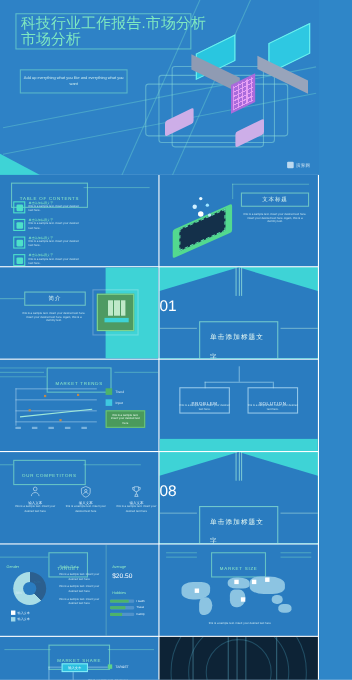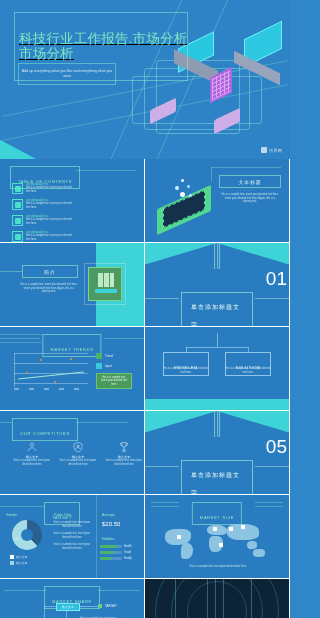--- a/index.html
+++ b/index.html
@@ -12,22 +12,22 @@
   .grid { display:flex; flex-wrap:wrap; }
   .half { width:144px; height:83px; margin:0 1px 1px 0; }
   .half:nth-child(even){ margin-right:0; }
 
   
   .cover { width:290px; height:159px; background:#2e82c6; position:relative; overflow:hidden; }
   .cover .tri { position:absolute; left:-10px; bottom:-18px; width:80px; height:52px;
     background:#3ed3d6; clip-path:polygon(0 100%,0 18%,100% 100%); }
   .cov-lines { position:absolute; inset:0; }
   .cov-lines i { position:absolute; background:rgba(120,225,210,.35); }
-  .cov-title { position:absolute; left:14px; top:12px; width:174px; padding:19px 4px;
-    border:1px solid rgba(130,235,205,.55);text-decoration:underline; }
+  .cov-title { position:absolute; left:14px; top:12px; width:160px; padding:1px 4px;
+    border:1px solid rgba(130,235,205,.55); }
   .cov-title div { color:#7fe8c0; font-size:13.5px; line-height:14.5px; letter-spacing:.2px;
     white-space:nowrap; }
   .cov-sub { position:absolute; left:18px; top:63px; width:98px; height:22px;
     border:1px solid rgba(130,235,205,.5); display:flex; align-items:center;
     justify-content:center; text-align:center; }
   .cov-sub span { color:#cfeff0; font-size:3.6px; line-height:5px; }
   .cov-logo { position:absolute; right:8px; bottom:6px; display:flex; align-items:center; gap:2px; }
   .cov-logo b { width:6px;height:6px;border-radius:1px;background:#bcd9ef; display:block;}
   .cov-logo u { font-size:4px; color:#cfe4f2; text-decoration:none; letter-spacing:.3px;}
 
@@ -63,22 +63,22 @@
   .toc-item { display:flex; gap:3px; width:62px; }
   .toc-ic { width:11px;height:11px;border:.6px solid #4de0c9; display:flex;
     align-items:center; justify-content:center; flex:0 0 auto; }
   .toc-ic i { width:6px;height:6px;background:#4de0c9; display:block; border-radius:1px;}
   .toc-t { color:#7fe6c4; font-size:2.8px; line-height:3.4px; }
 
   
   .div-s { background:#3ed3d6; position:relative; }
   .div-s .vtri { position:absolute; left:0; top:0; width:144px; height:83px; background:#2a7cc0;
     clip-path:polygon(0 26%,50% 0,100% 26%,100% 100%,0 100%); }
-  .div-num { position:absolute; top:26px; left:0; right:2px; text-align:right;
-    color:#fff; font-size:19px; line-height:19px; font-weight:300; }
+  .div-num { position:absolute; top:26px; left:0; right:12px; text-align:left;
+    color:#fff; font-size:14px; line-height:19px; font-weight:300; }
   .div-box { position:absolute; top:49px; left:50%; transform:translateX(-50%);
     border:.6px solid rgba(150,240,210,.65); padding:2px 9px; }
   .div-box span { color:#e8fbf4; font-size:6px; letter-spacing:1px; }
   .div-pipes{position:absolute;top:0;left:50%;transform:translateX(-50%);display:flex;gap:2px;}
   .div-pipes i{width:.6px;height:26px;background:rgba(170,245,225,.6);display:block;}
 
   
   .axis { position:absolute; background:rgba(190,225,245,.45); }
   .legend-sw { width:6px;height:6px;display:block; }
   .gbox { background:#4a9a5c; border:.5px solid #69c47c; }
@@ -346,21 +346,21 @@
       </div>
     </div>
 
     <div class="slide half div-s">
       <div class="vtri"></div>
       <div class="div-pipes">
           <i></i>
           <i></i>
           <i></i>
         </div>
-      <div class="div-num">05</div>
+      <div class="div-num">08</div>
       <div class="div-box">
         <span>单击添加标题文字</span>
       </div>
       <div style="position:absolute;left:0;top:55px;width:34px;height:.5px;background:rgba(190,240,225,.45);"></div>
       <div style="position:absolute;right:0;top:55px;width:34px;height:.5px;background:rgba(190,240,225,.45);"></div>
     </div>
 
     <div class="slide half">
       <div class="hdr" style="left:44px;transform:none;">
         <span>TARGET</span>

